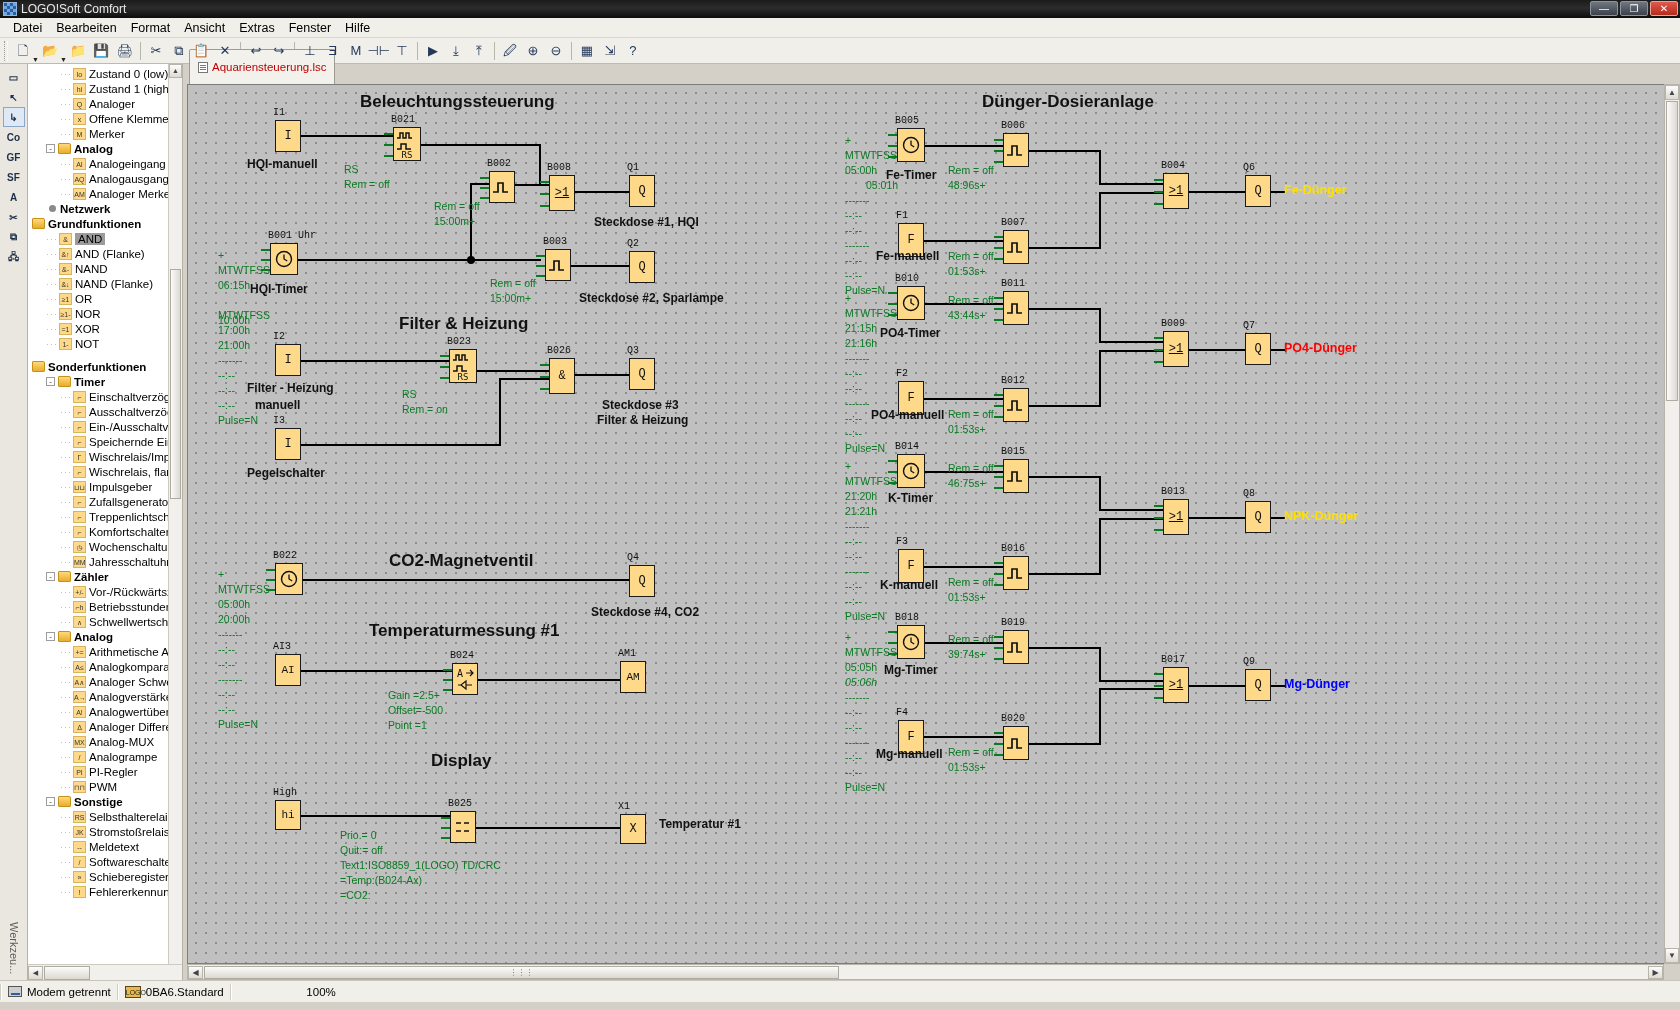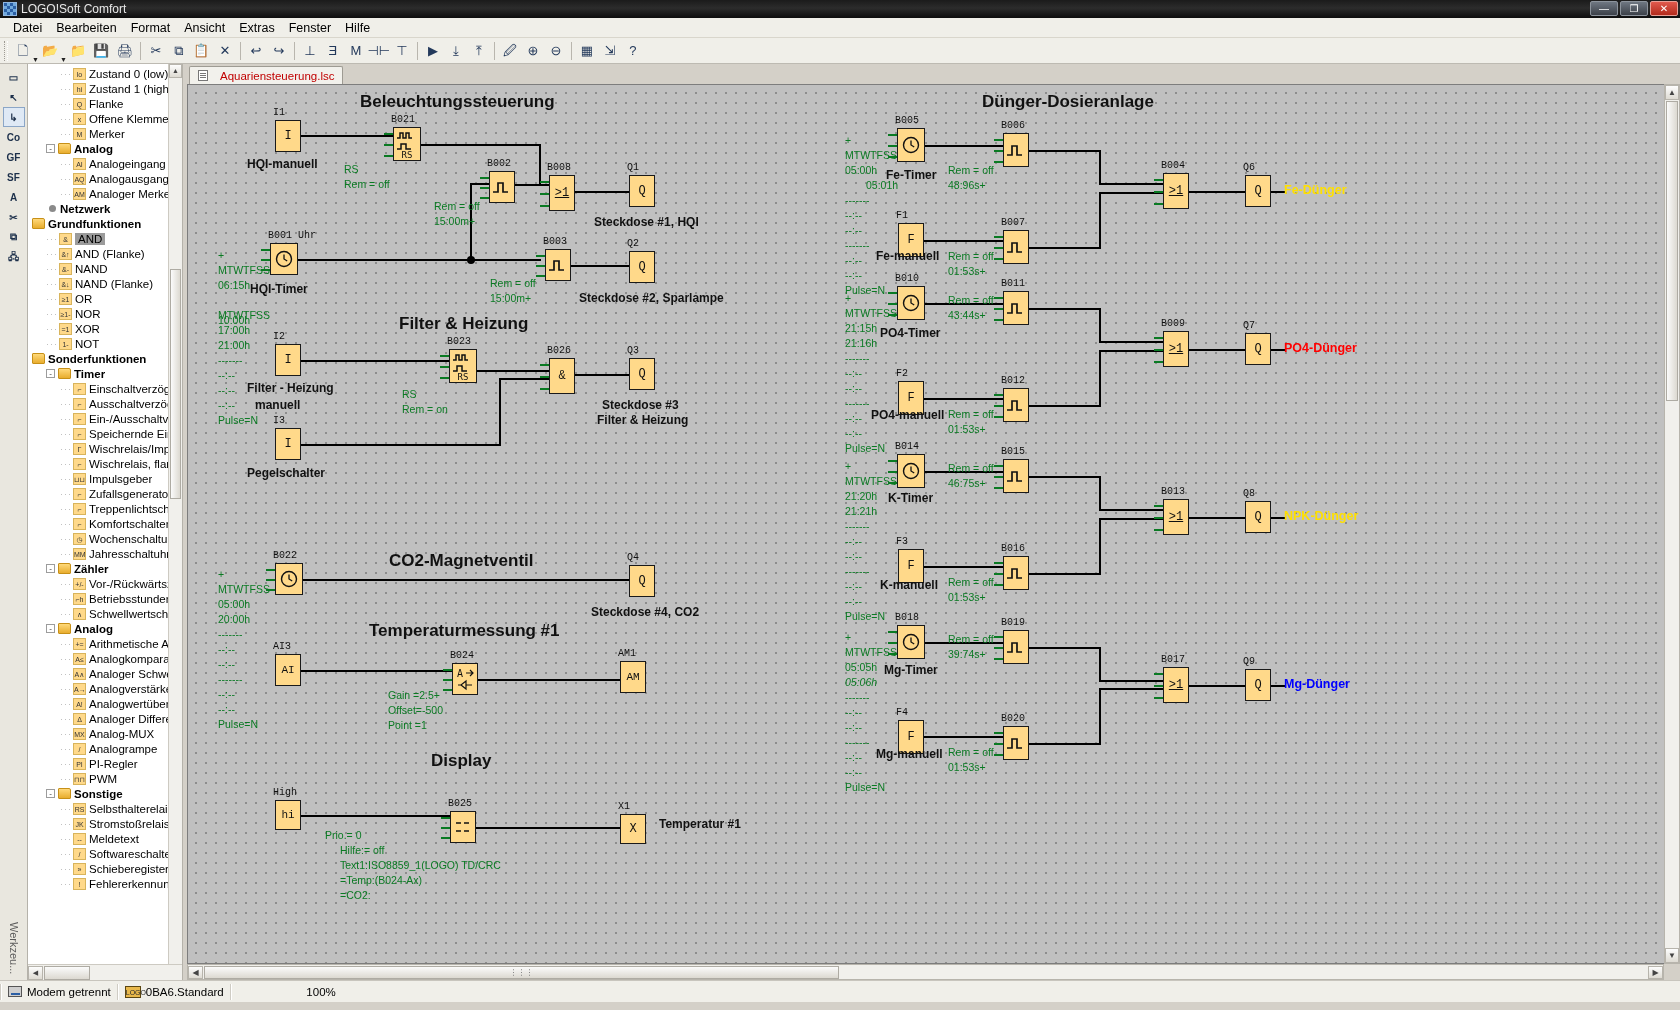--- a/index.html
+++ b/index.html
@@ -104,21 +104,21 @@
   }
   #treehscroll .hb{ width:15px;height:14px;background:linear-gradient(to bottom,#fdfdfd,#dedbd3);
       border:1px solid #b7b4ac;font-size:7px;text-align:center;line-height:12px;color:#444;}
   #treehscroll .hthumb{ height:14px;width:46px;margin-left:1px;
       background:linear-gradient(to bottom,#fbfbfb,#dcd9d1);border:1px solid #aeaba3;}
 
   
   #editor{ flex:1; display:flex; flex-direction:column; background:#d4d0c8; }
   #tabbar{ height:20px; display:flex; align-items:flex-end; padding-left:6px; background:#d4d0c8;}
   .tab{
-    display:flex; align-items:center; gap:12px; height:18px; padding:8px 8px;
+    display:flex; align-items:center; gap:4px; height:35px; padding:8px 8px;
     background:#f2f1ec; border:1px solid #9e9b93; border-bottom:none;
     font-size:11.5px; color:#c00000; border-radius:2px 2px 0 0;
   }
   .tab .tabicon{ width:10px;height:11px;background:#fff;border:1px solid #777;position:relative;}
   .tab .tabicon::after{content:"";position:absolute;left:1px;top:2px;width:6px;height:1px;
      box-shadow:0 2px 0 #777,0 4px 0 #777;background:#777;}
 
   #canvaswrap{ flex:1; display:flex; margin:0 0 0 4px; }
   #canvas{
     flex:1; position:relative; overflow:hidden;
@@ -271,21 +271,21 @@
           <span class="tlabel">Zustand 0 (low)</span>
         </div>
         <div class="trow" style="padding-left: 32px;">
           <span class="dash">···</span>
           <span class="bicon">hi</span>
           <span class="tlabel">Zustand 1 (high)</span>
         </div>
         <div class="trow" style="padding-left: 32px;">
           <span class="dash">···</span>
           <span class="bicon">Q</span>
-          <span class="tlabel">Flanke</span>
+          <span class="tlabel">Analoger</span>
         </div>
         <div class="trow" style="padding-left: 32px;">
           <span class="dash">···</span>
           <span class="bicon">x</span>
           <span class="tlabel">Offene Klemme</span>
         </div>
         <div class="trow" style="padding-left: 32px;">
           <span class="dash">···</span>
           <span class="bicon">M</span>
           <span class="tlabel">Merker</span>
@@ -351,21 +351,21 @@
         <div class="trow" style="padding-left: 18px;">
           <span class="dash">···</span>
           <span class="bicon">=1</span>
           <span class="tlabel">XOR</span>
         </div>
         <div class="trow" style="padding-left: 18px;">
           <span class="dash">···</span>
           <span class="bicon">1-</span>
           <span class="tlabel">NOT</span>
         </div>
-        <div class="trow" style="padding-left: 4px;">
+        <div class="trow" style="padding-left: 4px; margin-top: 8px;">
           <span class="folder"></span>
           <span class="tlabel bold">Sonderfunktionen</span>
         </div>
         <div class="trow" style="padding-left: 18px;">
           <span class="exp">-</span>
           <span class="folder"></span>
           <span class="tlabel bold">Timer</span>
         </div>
         <div class="trow" style="padding-left: 32px;">
           <span class="dash">···</span>
@@ -987,22 +987,22 @@
           <div class="ptext" style="left: 30px; top: 543px;">-------</div>
           <div class="ptext" style="left: 30px; top: 558px;">--:--</div>
           <div class="ptext" style="left: 30px; top: 573px;">--:--</div>
           <div class="ptext" style="left: 30px; top: 588px;">-------</div>
           <div class="ptext" style="left: 30px; top: 603px;">--:--</div>
           <div class="ptext" style="left: 30px; top: 618px;">--:--</div>
           <div class="ptext" style="left: 30px; top: 633px;">Pulse=N</div>
           <div class="ptext" style="left: 200px; top: 604px;">Gain =2.5+</div>
           <div class="ptext" style="left: 200px; top: 619px;">Offset=-500</div>
           <div class="ptext" style="left: 200px; top: 634px;">Point =1</div>
-          <div class="ptext" style="left: 137px; top: 744px;">Prio.= 0</div>
-          <div class="ptext" style="left: 152px; top: 759px;">Hilfe:= off</div>
+          <div class="ptext" style="left: 152px; top: 744px;">Prio.= 0</div>
+          <div class="ptext" style="left: 152px; top: 759px;">Quit:= off</div>
           <div class="ptext" style="left: 152px; top: 774px;">Text1:ISO8859_1(LOGO) TD/CRC</div>
           <div class="ptext" style="left: 152px; top: 789px;">=Temp:(B024-Ax)</div>
           <div class="ptext" style="left: 152px; top: 804px;">=CO2:</div>
           <div class="ptext" style="left: 657px; top: 49px;">+</div>
           <div class="ptext" style="left: 657px; top: 64px;">MTWTFSS</div>
           <div class="ptext" style="left: 657px; top: 79px;">05:00h</div>
           <div class="ptext" style="left: 657px; top: 94px; padding-left: 21px;">05:01h</div>
           <div class="ptext" style="left: 657px; top: 109px;">-------</div>
           <div class="ptext" style="left: 657px; top: 124px;">--:--</div>
           <div class="ptext" style="left: 657px; top: 139px;">--:--</div>

